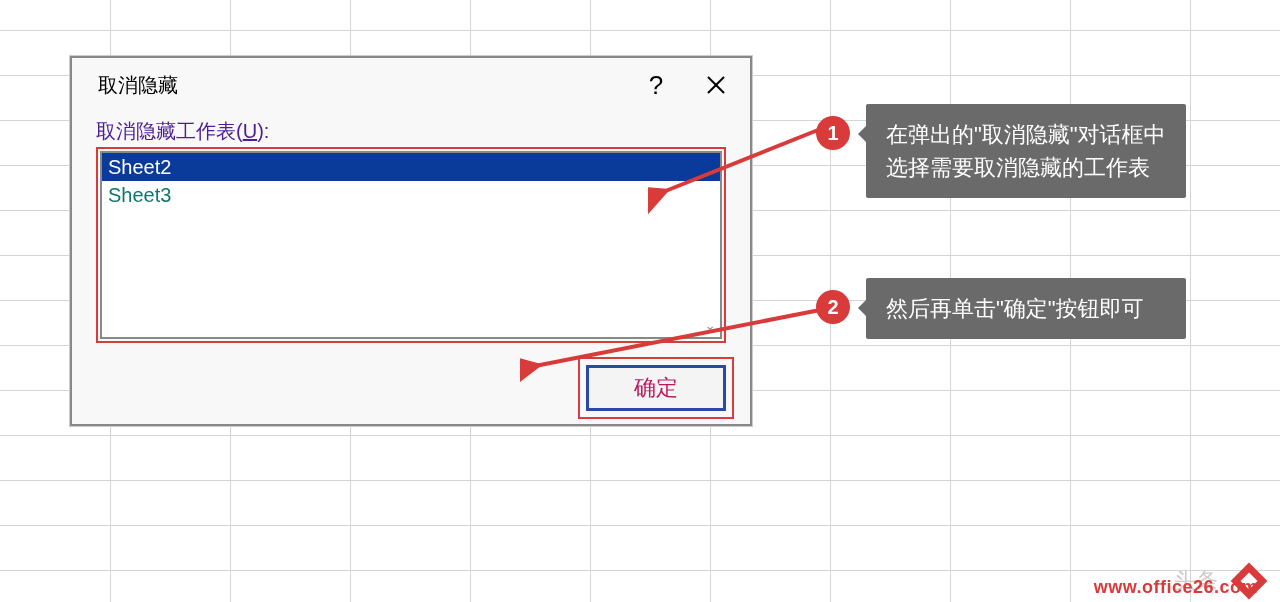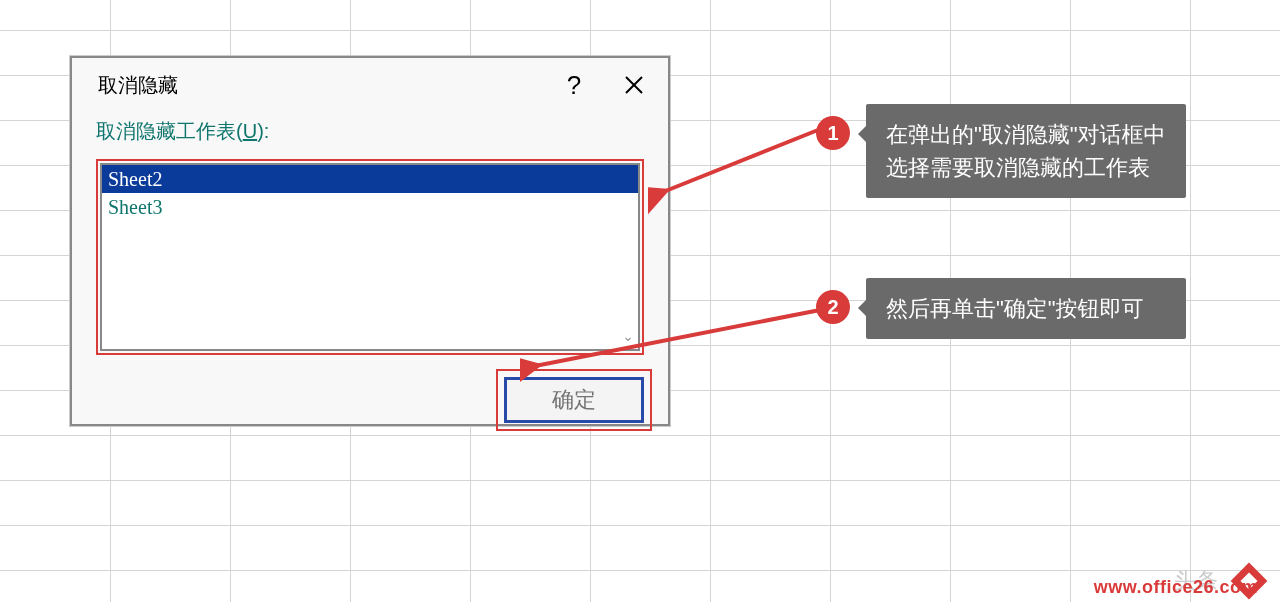--- a/index.html
+++ b/index.html
@@ -19,21 +19,21 @@
         linear-gradient(#d4d4d4 1px, transparent 1px),
         linear-gradient(90deg, #d4d4d4 1px, transparent 1px);
       background-size: 120px 45px;
       background-position: -10px -15px;
     }
     
     .dialog {
       position: absolute;
       left: 70px;
       top: 56px;
-      width: 600px;
+      width: 682px;
       height: 370px;
       background: #f8f8f8;
       border: 2px solid #888;
       box-shadow: 0 0 0 1px #ccc;
     }
     .titlebar {
       height: 54px;
       display: flex;
       align-items: center;
       padding: 0 4px 0 26px;
@@ -52,35 +52,35 @@
       font-size: 26px;
       color: #000;
       cursor: pointer;
     }
     .close-btn svg { width: 20px; height: 20px; }
     .body-area {
       padding: 6px 24px 0 24px;
     }
     .list-label {
       font-size: 20px;
-      color: #0f766e;
-      margin-bottom: 14px;
+      color: #4c1d95;
+      margin-bottom: 2px;
     }
     .list-label u { text-decoration: underline; }
     .listbox-wrap {
       border: 2px solid #d93a3a;
       padding: 2px;
     }
     .listbox {
       width: 100%;
       height: 188px;
       border: 2px solid #888;
       background: #fff;
       position: relative;
-      font-family: Liberation Serif, serif;
+      font-family: Liberation Sans, sans-serif;
       font-size: 20px;
     }
     .list-item {
       height: 28px;
       line-height: 28px;
       padding: 0 6px;
       color: #0f766e;
     }
     .list-item.selected {
       background: #0a3a9a;
@@ -99,21 +99,21 @@
       justify-content: flex-end;
       gap: 18px;
       padding: 22px 24px 0 0;
     }
     .dlg-btn {
       width: 140px;
       height: 46px;
       border: 2px solid #888;
       background: #f4f4f4;
       font-size: 22px;
-      color: #737373;
+      color: #be185d;
       display: flex;
       align-items: center;
       justify-content: center;
       cursor: pointer;
       margin-left: 47px;
     }
     .dlg-btn.primary {
       border: 3px solid #2a4aa8;
       outline: 2px solid #d93a3a;
       outline-offset: 6px;

